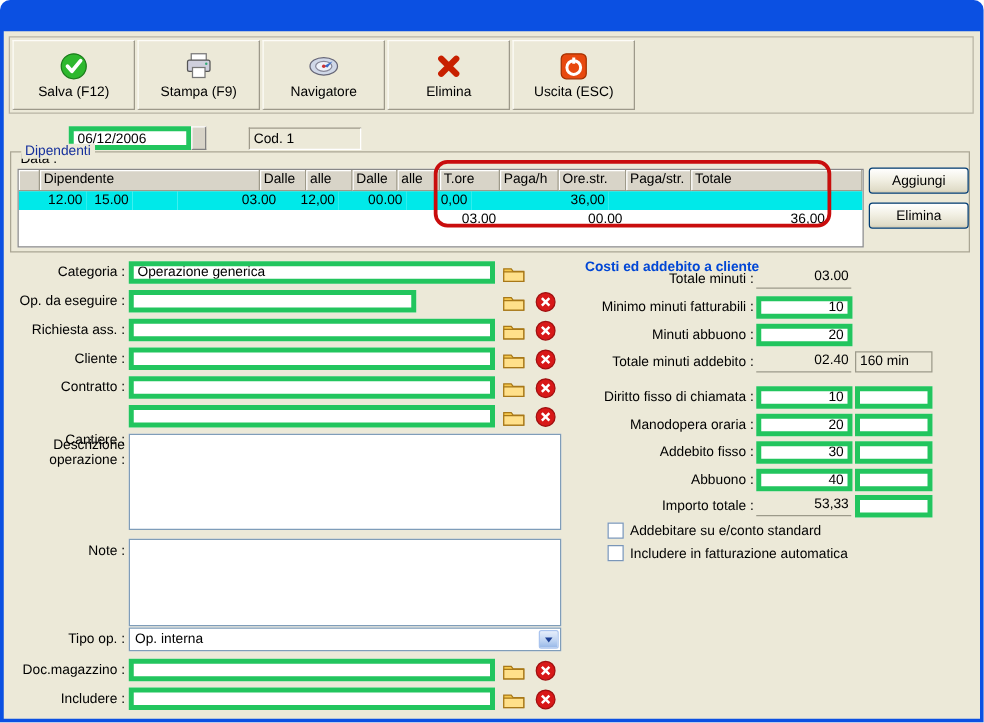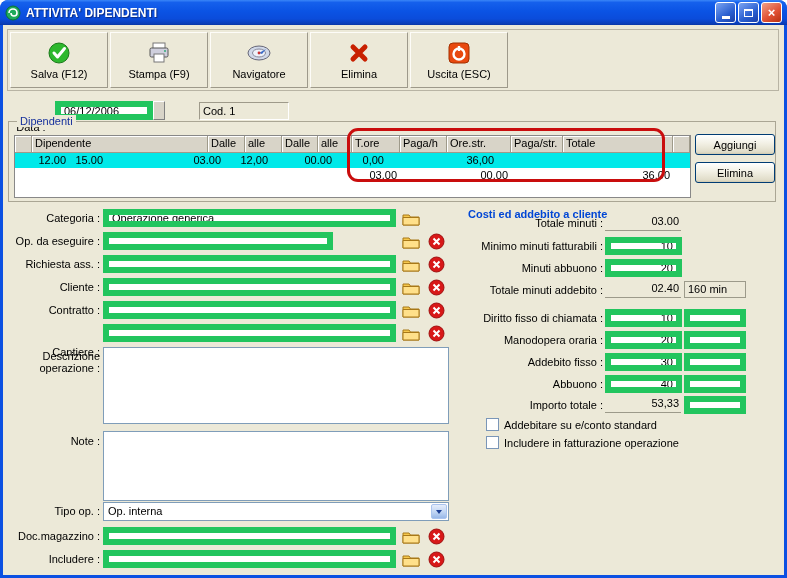--- a/index.html
+++ b/index.html
@@ -19,37 +19,37 @@
 
   .toolbar { position: absolute; left: 4px; top: 4px; width: 772px; height: 62px; border: 1px solid #b8b4a4; background: #ece9d8; display: flex; padding: 2px; }
   .tbbtn { width: 98px; height: 56px; border: 1px solid; border-color: #fdfcf8 #9d998a #9d998a #fdfcf8; background: #ece9d8;
     display: flex; flex-direction: column; align-items: center; justify-content: center; gap: 2px; margin-right: 2px; cursor: default; }
   .tblabel { font-size: 11px; white-space: nowrap; }
 
   .lbl { position: absolute; font-size: 11px; white-space: nowrap; }
   .flbl { position: absolute; left: 7px; width: 90px; text-align: right; font-size: 11px; }
   .rlbl { position: absolute; left: 425px; width: 175px; text-align: right; font-size: 11px; white-space: nowrap; }
 
-  .tbx { position: absolute; height: 18px; background: #fff; border: 6px solid #22c55e; font-size: 11px; padding: 1px 3px; }
+  .tbx { position: absolute; height: 18px; background: #fff; border: 4px solid #22c55e; font-size: 11px; padding: 1px 3px; }
   .sunkflat { position: absolute; height: 18px; background: #ece9d8; border: 1px solid; border-color: #9e9a8a #fff #fff #9e9a8a; font-size: 11px; padding: 2px 3px; }
   .minibtn { position: absolute; width: 12px; height: 19px; background: #d8d4c8; border: 1px solid; border-color: #fff #808080 #808080 #fff; }
   .ta { position: absolute; background: #fff; border: 1px solid #7f9db9; resize: none; font-size: 11px; padding: 2px; }
 
   .groupbox { position: absolute; left: 5px; top: 96px; width: 768px; height: 81px; border: 1px solid #aaa694; }
   .grouplabel { position: absolute; left: 8px; top: -7px; background: #ece9d8; padding: 0 3px; font-size: 11px; color: #16309c; }
 
   .dgrid { position: absolute; left: 11px; top: 110px; width: 677px; height: 63px; background: #fff; border: 1px solid #888; overflow: hidden; }
   .tr { display: flex; height: 15px; }
   .tr.head { height: 17px; }
   .tc { overflow: hidden; white-space: nowrap; font-size: 11px; padding: 1px 3px; }
   .head .tc { background: #d8d4c8; border-right: 1px solid #9e9a8a; border-bottom: 1px solid #9e9a8a; box-shadow: inset 1px 1px 0 #fff; }
   .sel .tc { background: #00e9e9; }
   .num { text-align: right; }
   .c0{width:17px}.c1{width:176px}.c2{width:37px}.c3{width:37px}.c4{width:36px}.c5{width:34px}
-  .c6{width:48px}.c7{width:47px}.c8{width:64px}.c9{width:52px}.c10{width:110px}.cf{flex:1}
+  .c6{width:48px}.c7{width:47px}.c8{width:54px}.c9{width:52px}.c10{width:110px}.cf{flex:1}
 
   .annot { position: absolute; left: 344px; top: 103px; width: 318px; height: 54px; border: 3px solid #c90d0d; border-radius: 11px; z-index: 9; pointer-events: none; }
 
   .xpbtn { position: absolute; width: 80px; height: 21px; border: 1px solid #003c74; border-radius: 3px;
     background: linear-gradient(180deg,#ffffff,#f2f0e4 45%,#e0dcc8 90%,#cfc9b0); font-size: 11px;
     display: flex; align-items: center; justify-content: center; cursor: default; }
 
   .icon { display: inline-flex; align-items: center; justify-content: center; }
   .folderbtn, .delbtn { position: absolute; width: 20px; height: 19px; display: flex; align-items: center; justify-content: center; cursor: default; }
 
@@ -62,40 +62,20 @@
 
   .sectitle { position: absolute; left: 465px; top: 183px; font-size: 11px; font-weight: bold; color: #0046d5; }
   .uval { position: absolute; height: 16px; text-align: right; font-size: 11px; border-bottom: 1px solid #9c9a8a; padding-right: 2px; }
   .gbox { position: absolute; height: 17px; border: 1px solid #9c9a8a; background: #ece9d8; font-size: 11px; padding: 1px 3px; }
   .cb { position: absolute; width: 13px; height: 13px; background: #fff; border: 1px solid #7a96b8; }
 </style>
 </head>
 <body>
 
 <div class="window">
-  <div class="titlebar">
-    <span class="icon">
-      <svg width="16" height="16">
-          <circle cx="8" cy="8" r="7" fill="#1faa5a" stroke="#0c6e36"></circle>
-          <path d="M4 8 a4 4 0 0 1 8 0 a3 3 0 0 1 -6 0" fill="none" stroke="#ffffff" stroke-width="1.6"></path>
-        </svg>
-    </span>
-    <span class="title">ATTIVITA' DIPENDENTI</span>
-    <span class="winbtns">
-      <span class="wbtn minb">
-          <span class="minglyph"></span>
-        </span>
-      <span class="wbtn maxb">
-          <span class="maxglyph"></span>
-        </span>
-      <span class="wbtn closeb">
-          <span>×</span>
-        </span>
-    </span>
-  </div>
 
   <div class="client">
 
     <div class="toolbar">
       <div class="tbbtn">
         <span class="icon">
           <svg width="26" height="26">
               <circle cx="13" cy="13" r="10" fill="#2eb82e" stroke="#1a7a1a"></circle>
               <path d="M8 13 l3.5 4 L18.5 8.5" fill="none" stroke="#fff" stroke-width="3" stroke-linecap="round" stroke-linejoin="round"></path>
             </svg>
@@ -362,16 +342,16 @@
     <input class="tbx" style="left: 681px; top: 350px; width: 62px;" value="">
 
     <span class="rlbl" style="top:374px;">Importo totale :</span>
     <span class="uval" style="left:602px;top:372px;width:76px;">53,33</span>
     <input class="tbx" style="left: 681px; top: 371px; width: 62px;" value="">
 
     <span class="cb" style="left:483px;top:393px;"></span>
     <span class="lbl" style="left:501px;top:394px;">Addebitare su e/conto standard</span>
 
     <span class="cb" style="left:483px;top:411px;"></span>
-    <span class="lbl" style="left:501px;top:412px;">Includere in fatturazione operazione</span>
+    <span class="lbl" style="left:501px;top:412px;">Includere in fatturazione automatica</span>
 
   </div>
 </div>
 
 </body></html>

